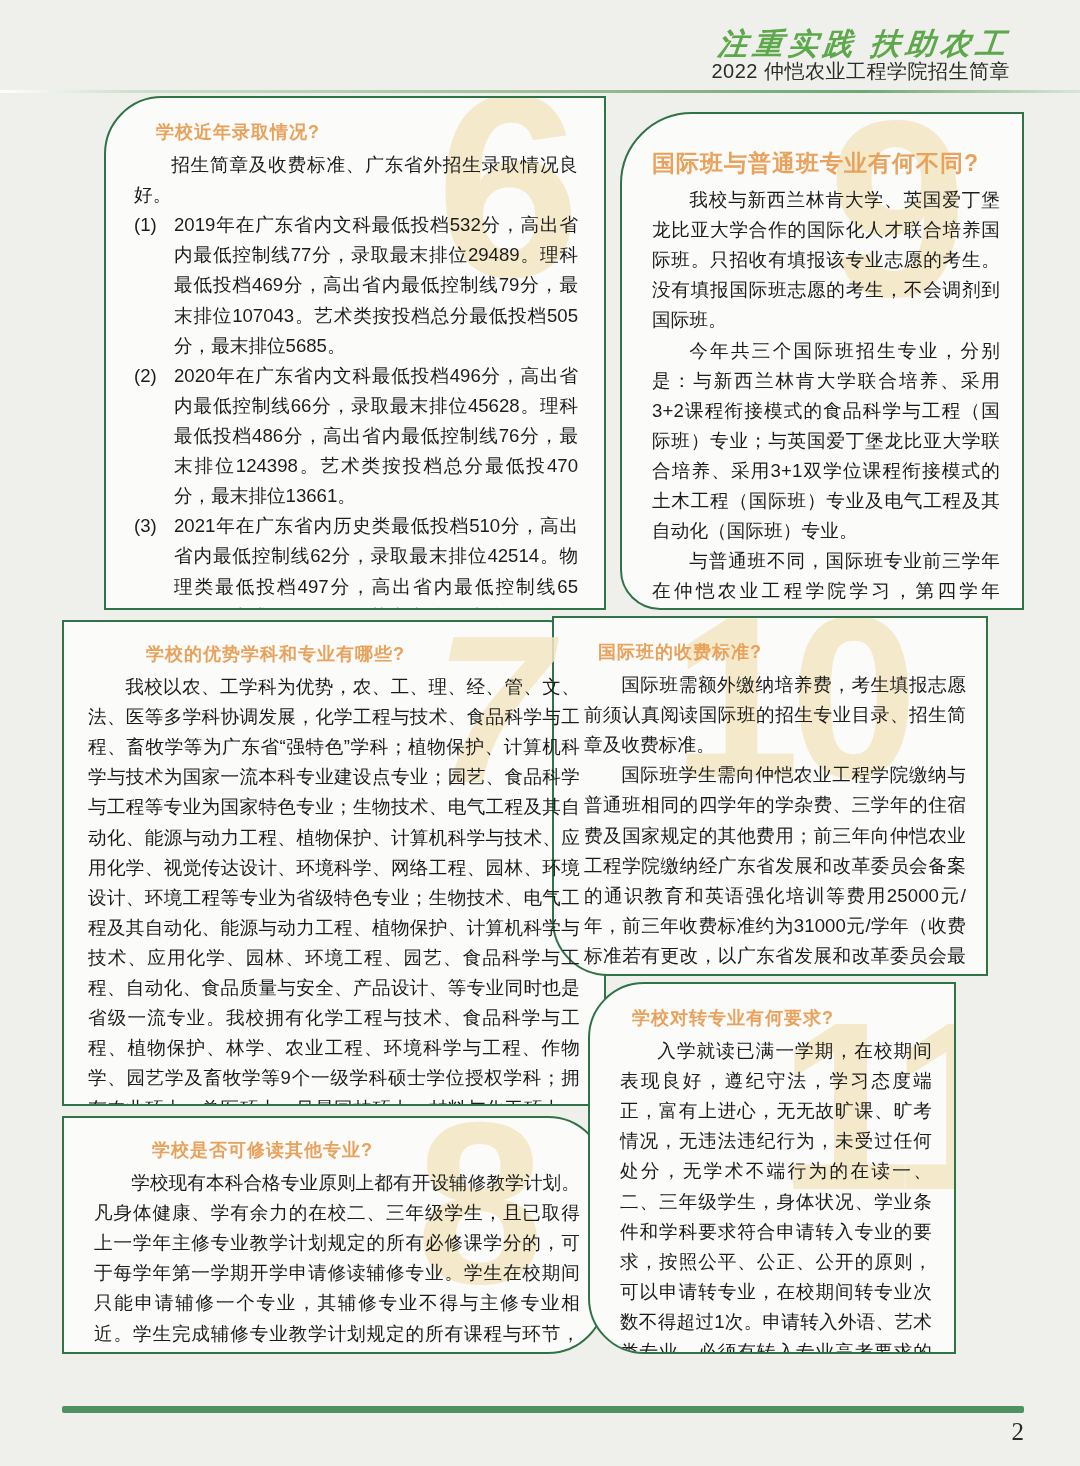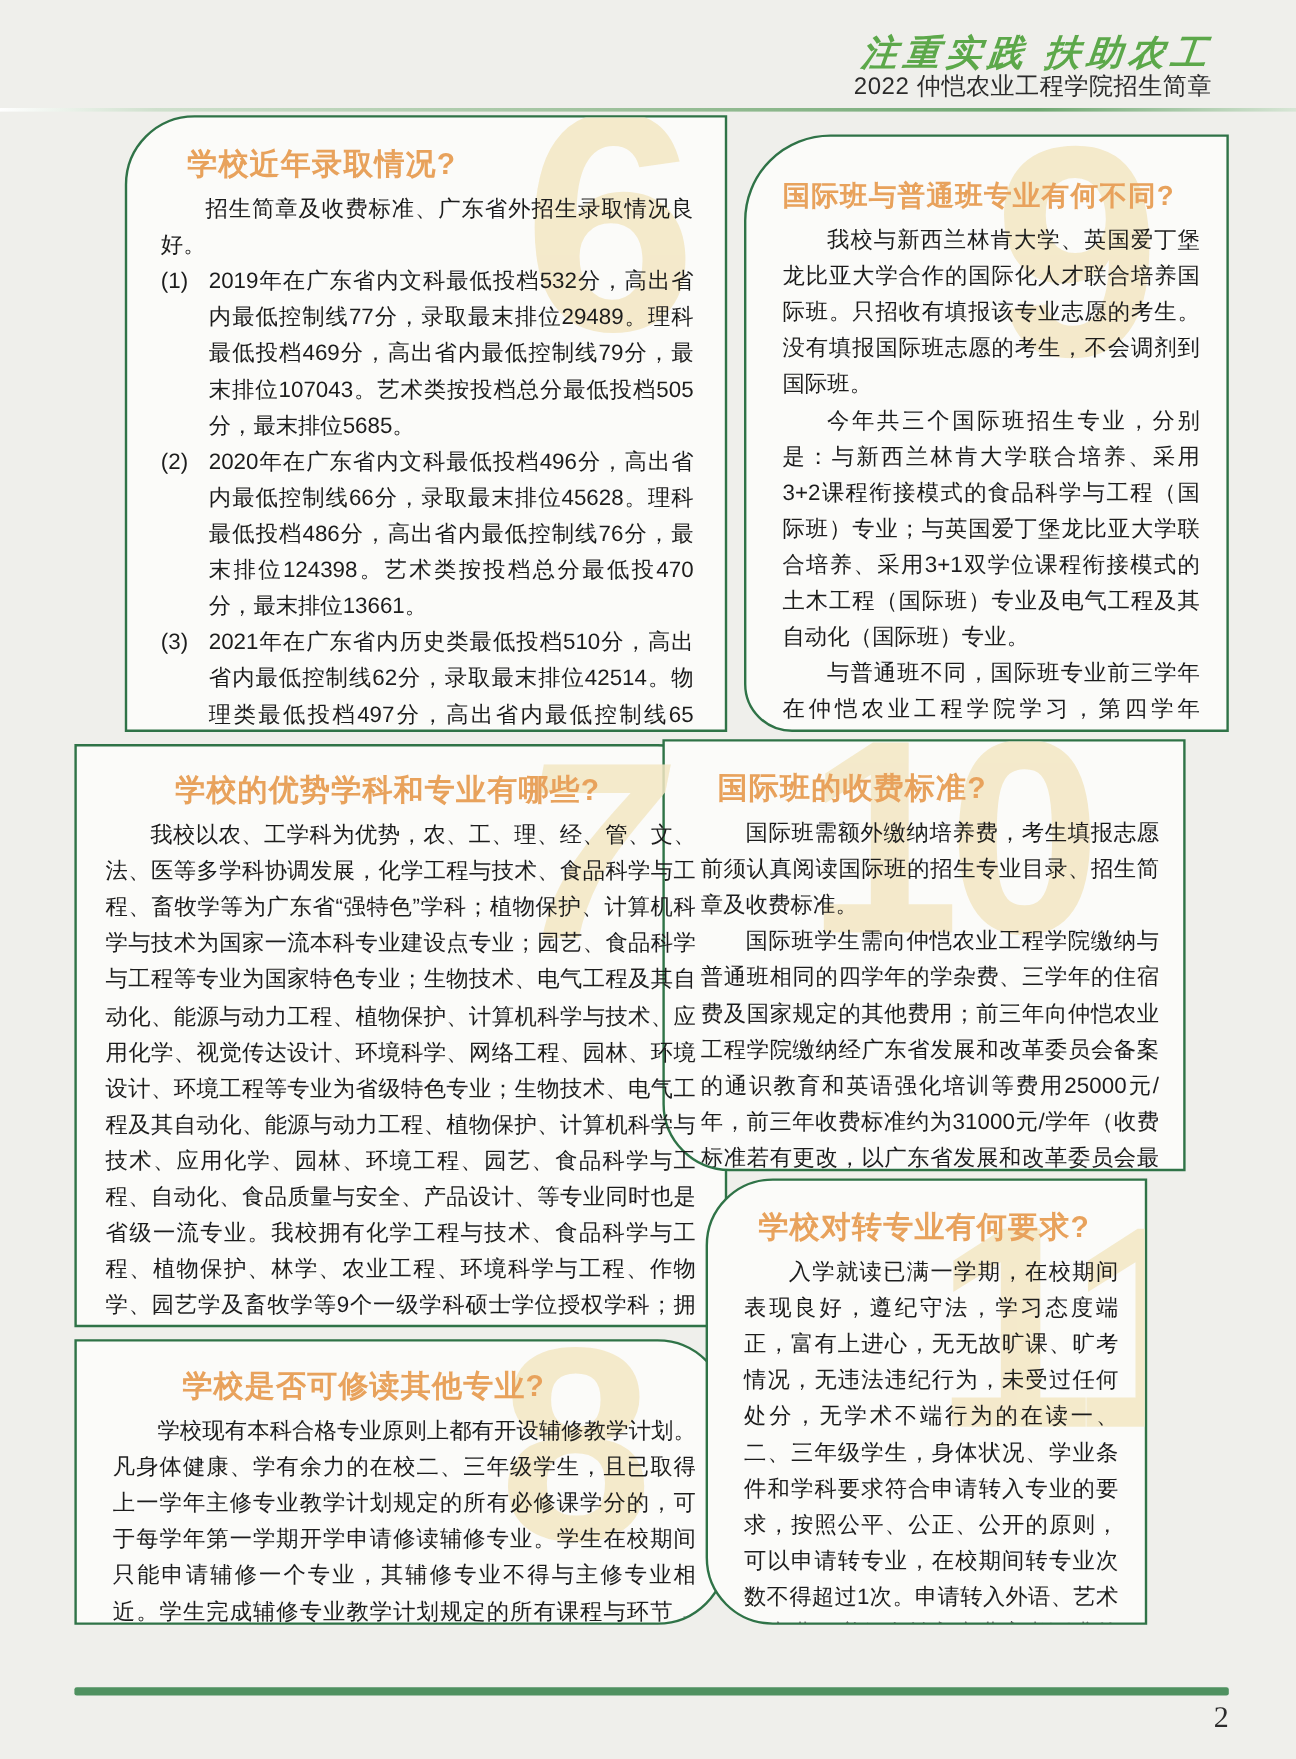--- a/index.html
+++ b/index.html
@@ -56,21 +56,21 @@
     overflow: hidden;
   }
   .card .pad {
     position: relative;
     z-index: 2;
     padding: 0;
   }
   .card-title {
     color: #e8a25c;
     font-weight: bold;
-    font-size: 25px;
+    font-size: 18px;
     letter-spacing: 1px;
     margin: 0 0 6px 0;
     white-space: nowrap;
   }
   .body-text {
     font-size: 18.6px;
     line-height: 1.62;
     text-align: justify;
     letter-spacing: 0.1px;
     margin: 0;

